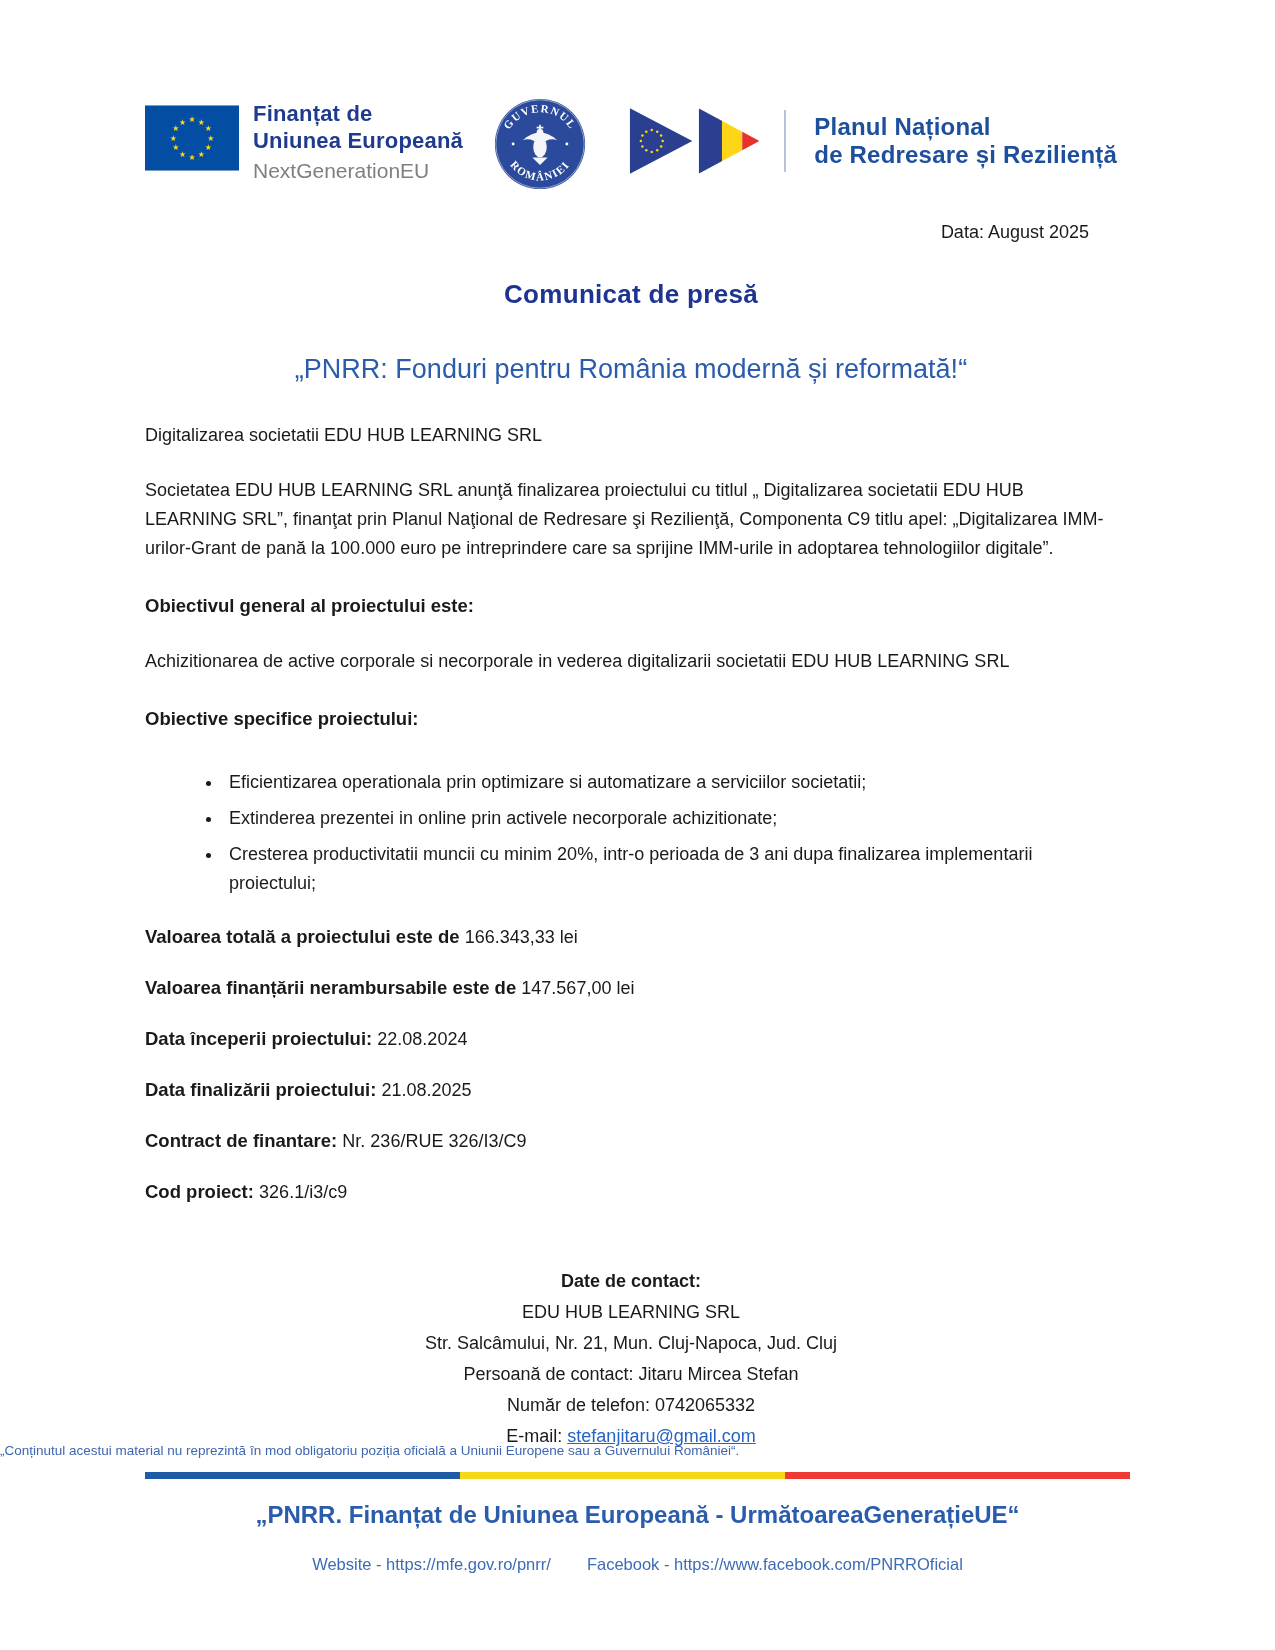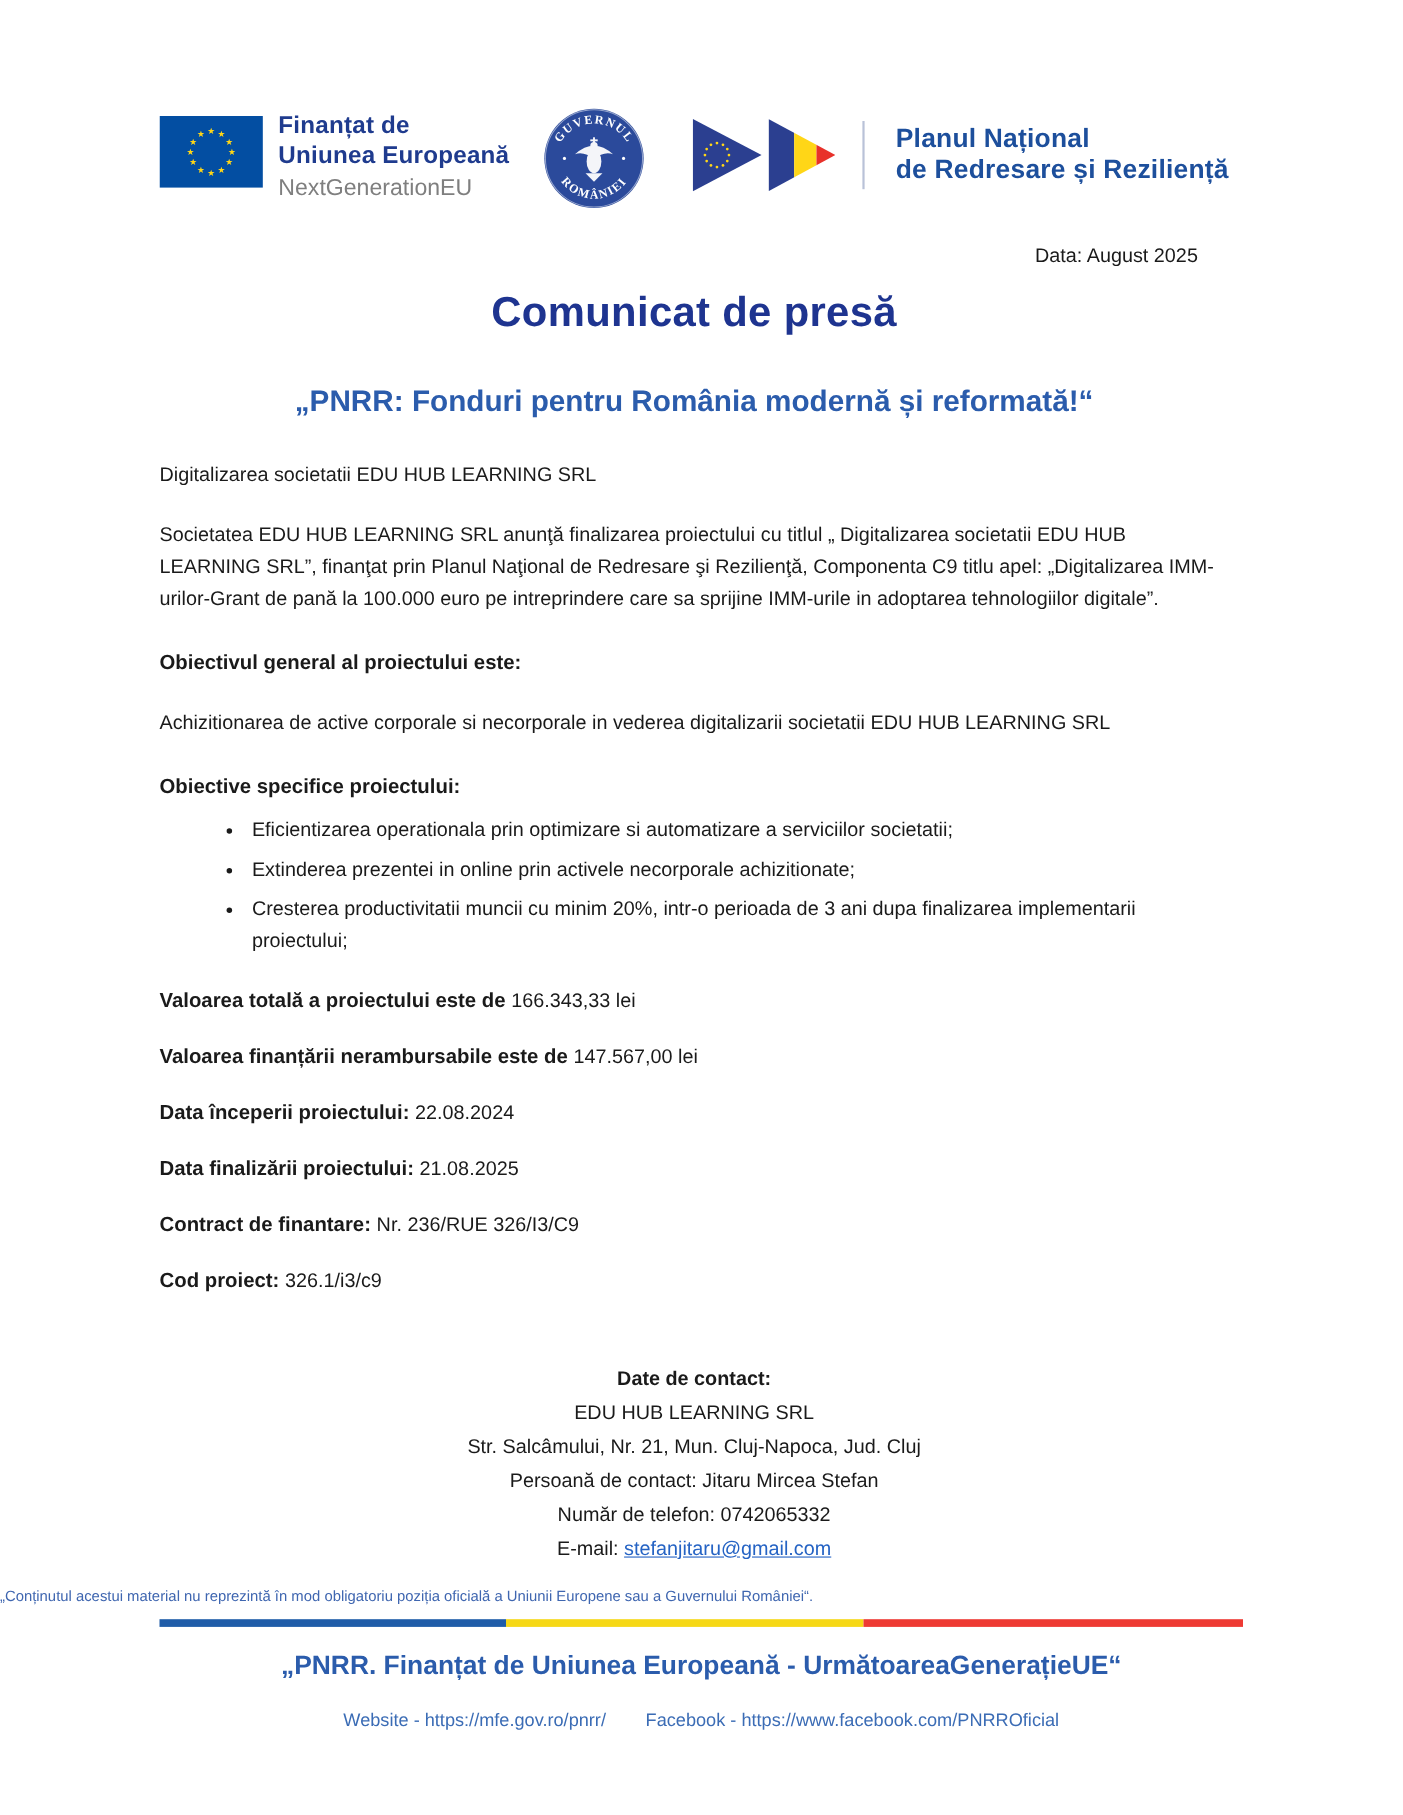--- a/index.html
+++ b/index.html
@@ -28,29 +28,29 @@
 
   .gov-seal { width: 96px; height: 96px; display: block; margin-top: 0; }
 
   .pnrr-logo { display: flex; align-items: center; gap: 16px; margin-top: 6px; }
   .pnrr-mark { width: 148px; height: 78px; display: block; }
   .pnrr-sep { width: 2px; height: 62px; background: #b9c2d8; margin: 0 12px 0 4px; }
   .pnrr-text { line-height: 28px; font-size: 24px; font-weight: bold; color: #1d4f9c; letter-spacing: .2px; }
 
   
   .date-line { text-align: right; font-size: 18px; margin-top: 26px; padding-right: 28px; }
-  .title { text-align: center; font-size: 38px; font-weight: bold; color: #1e3490; margin-top: 20px; letter-spacing: .3px; }
-  .subtitle { text-align: center; font-size: 27px; font-weight: bold; color: #2b5cac; margin-top: 44px; }
+  .title { text-align: center; font-size: 26px; font-weight: bold; color: #1e3490; margin-top: 36px; letter-spacing: .3px; }
+  .subtitle { text-align: center; font-size: 27px; font-weight: normal; color: #2b5cac; margin-top: 44px; }
   .doc-subject { font-size: 18px; margin-top: 40px; }
 
   
   .para { font-size: 18px; line-height: 29px; margin-top: 30px; text-align: left; }
   .h-bold { font-size: 18.5px; font-weight: bold; margin-top: 32px; }
   .obj-text { font-size: 18px; line-height: 29px; margin-top: 30px; }
-  ul.bullets { margin-top: 14px; padding-left: 78px; }
+  ul.bullets { margin-top: 38px; padding-left: 78px; }
   ul.bullets li { font-size: 18px; line-height: 29px; margin-bottom: 7px; padding-left: 6px; }
 
   .detail { font-size: 18px; margin-top: 27px; line-height: 23px; }
   .detail b { font-size: 18.5px; }
   .detail b::after { content: " "; }
 
   
   .contact { text-align: center; margin-top: 62px; font-size: 18px; line-height: 31px; }
   .contact .head { font-weight: bold; }
   a.link { color: #2563c4; text-decoration: underline; cursor: pointer; }

